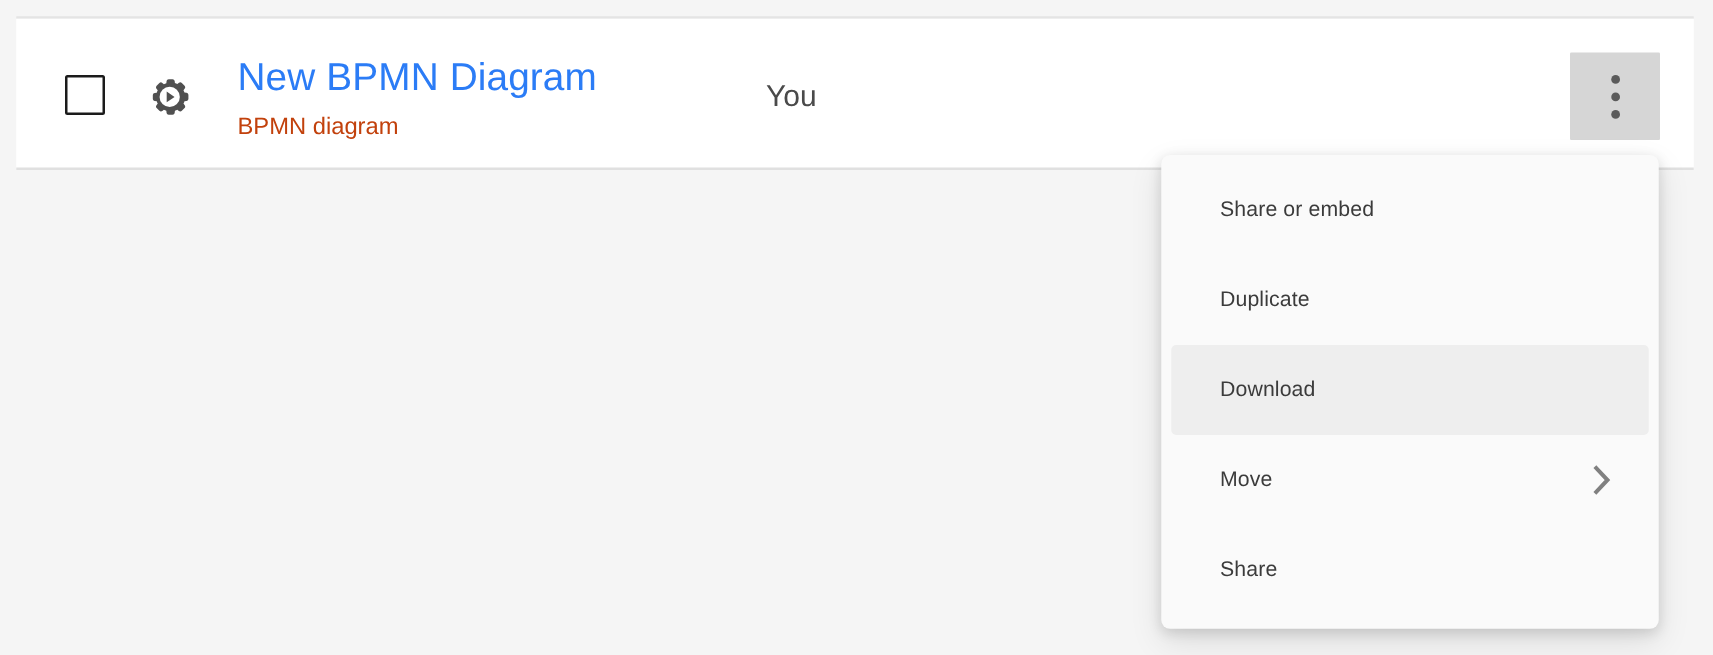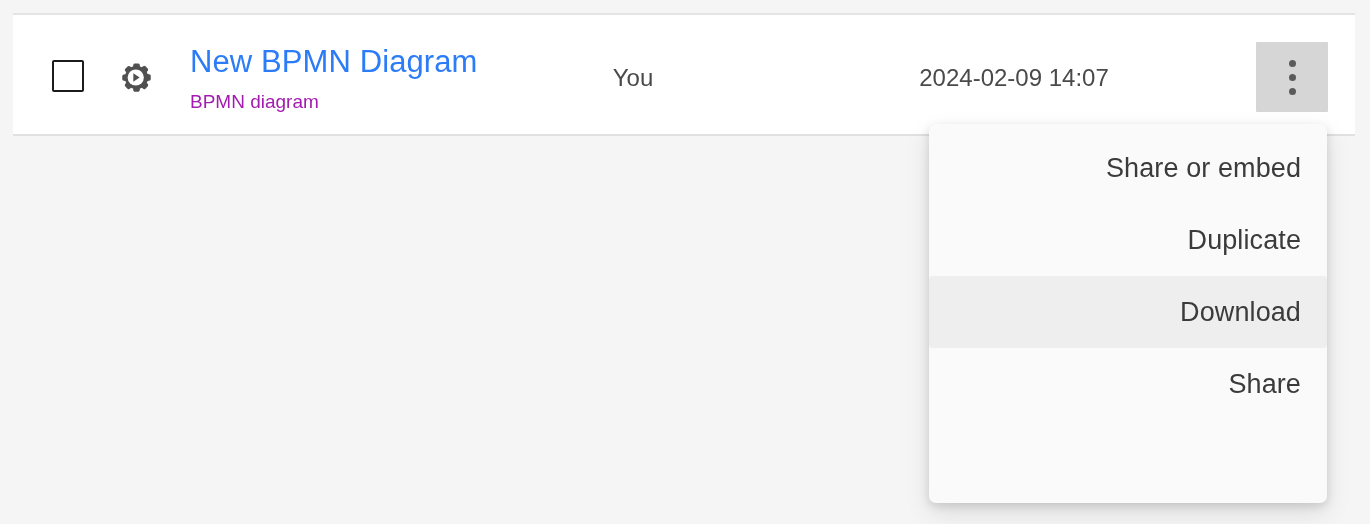--- a/index.html
+++ b/index.html
@@ -82,21 +82,21 @@
     text-decoration: none;
     cursor: pointer;
     letter-spacing: 0.1px;
     white-space: nowrap;
   }
   .row-subtitle {
     display: block;
     margin-top: 12px;
     font-size: 19px;
     line-height: 22px;
-    color: #a21caf;
+    color: #c2410c;
     white-space: nowrap;
   }
 
   
   .row-creator {
     position: absolute;
     left: 520px;
     top: 48px;
     width: 200px;
     text-align: center;
@@ -154,31 +154,30 @@
     background: #fafafa;
     border-radius: 7px;
     box-shadow: 0 3px 10px rgba(0,0,0,0.13), 0 10px 26px rgba(0,0,0,0.10);
     padding: 8px 0;
     z-index: 20;
   }
 
   .menu-item {
     position: relative;
     height: 72px;
-    margin: 0 0;
+    margin: 0 8px;
     display: flex;
     align-items: center;
     padding: 0 26px 0 39px;
-    font-size: 27px;
+    font-size: 17px;
     color: #3b3b3b;
     cursor: pointer;
     white-space: nowrap;
     border-radius: 4px;
     letter-spacing: 0.1px;
-    text-align: right;
   }
   .menu-item.is-highlighted {
     background: #eeeeee;
   }
   .menu-item .menu-label {
     flex: 1 1 auto;
   }
   .menu-item .submenu-chevron {
     flex: 0 0 auto;
     width: 22px;
@@ -209,21 +208,20 @@
     </svg>
   </span>
 
   <div class="row-name-block">
     <a class="row-name" href="#">New BPMN Diagram</a>
     <span class="row-subtitle">BPMN diagram</span>
   </div>
 
   <div class="row-creator">You</div>
 
-  <div class="row-date">2024-02-09 14:07</div>
 
   <button class="row-menu-button">
     <span class="dot"></span>
     <span class="dot"></span>
     <span class="dot"></span>
   </button>
 
 </div>
 
 <div class="context-menu">
@@ -233,18 +231,26 @@
   </div>
 
   <div class="menu-item">
     <span class="menu-label">Duplicate</span>
   </div>
 
   <div class="menu-item is-highlighted">
     <span class="menu-label">Download</span>
   </div>
 
+  <div class="menu-item">
+    <span class="menu-label">Move</span>
+    <span class="submenu-chevron">
+      <svg width="16" height="26" viewBox="0 0 16 26" fill="none" aria-hidden="true">
+        <path d="M3 3.5 12 13l-9 9.5" stroke="currentColor" stroke-width="3.2" stroke-linecap="square" stroke-linejoin="miter"></path>
+      </svg>
+    </span>
+  </div>
 
   <div class="menu-item">
     <span class="menu-label">Share</span>
   </div>
 
 </div>
 
 </body></html>

